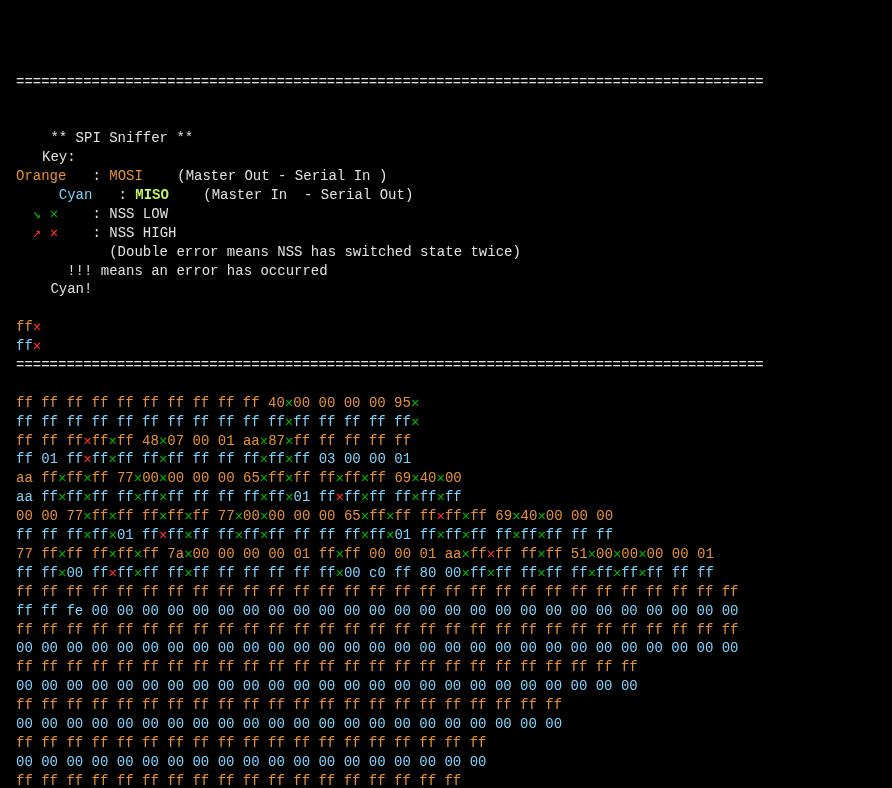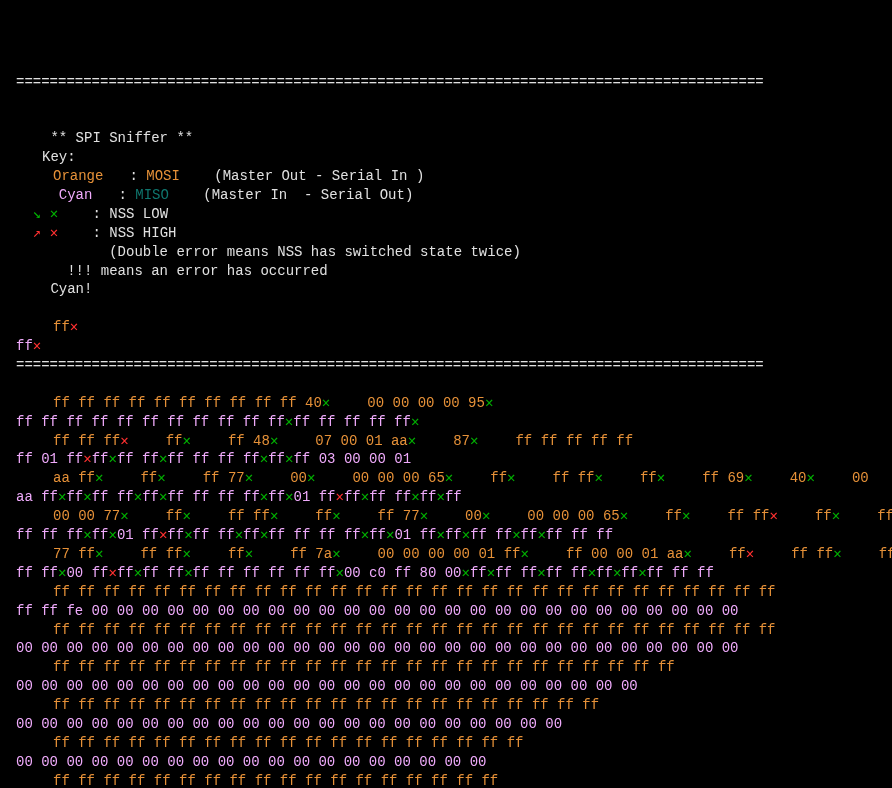--- a/index.html
+++ b/index.html
@@ -8,24 +8,24 @@
     background: #000;
     color: #ccc;
     font-family: "Courier New", Courier, monospace;
     font-size: 14px;
     line-height: 1.35;
     white-space: pre;
     width: 892px;
     box-sizing: border-box;
   }
   .white   { color: #e0e0e0; margin-left: 26px; }
-  .orange  { color: #e69138; margin-left: 37px; }
+  .orange  { color: #e69138; }
   .orangeb { color: #e69138; font-weight: normal; }
-  .cyan    { color: #f0abfc; }
-  .cyanb   { color: #0f766e; font-weight: normal; text-align: center; }
+  .cyan    { color: #7dd3fc; }
+  .cyanb   { color: #bef264; font-weight: bold; text-align: center; }
   .green   { color: #00b000; }
   .red     { color: #ff3030; }
   .divider { color: #e0e0e0; }
 </style>
 </head>
 <body>
 
 
 <div><span class="divider">=========================================================================================</span>
 

